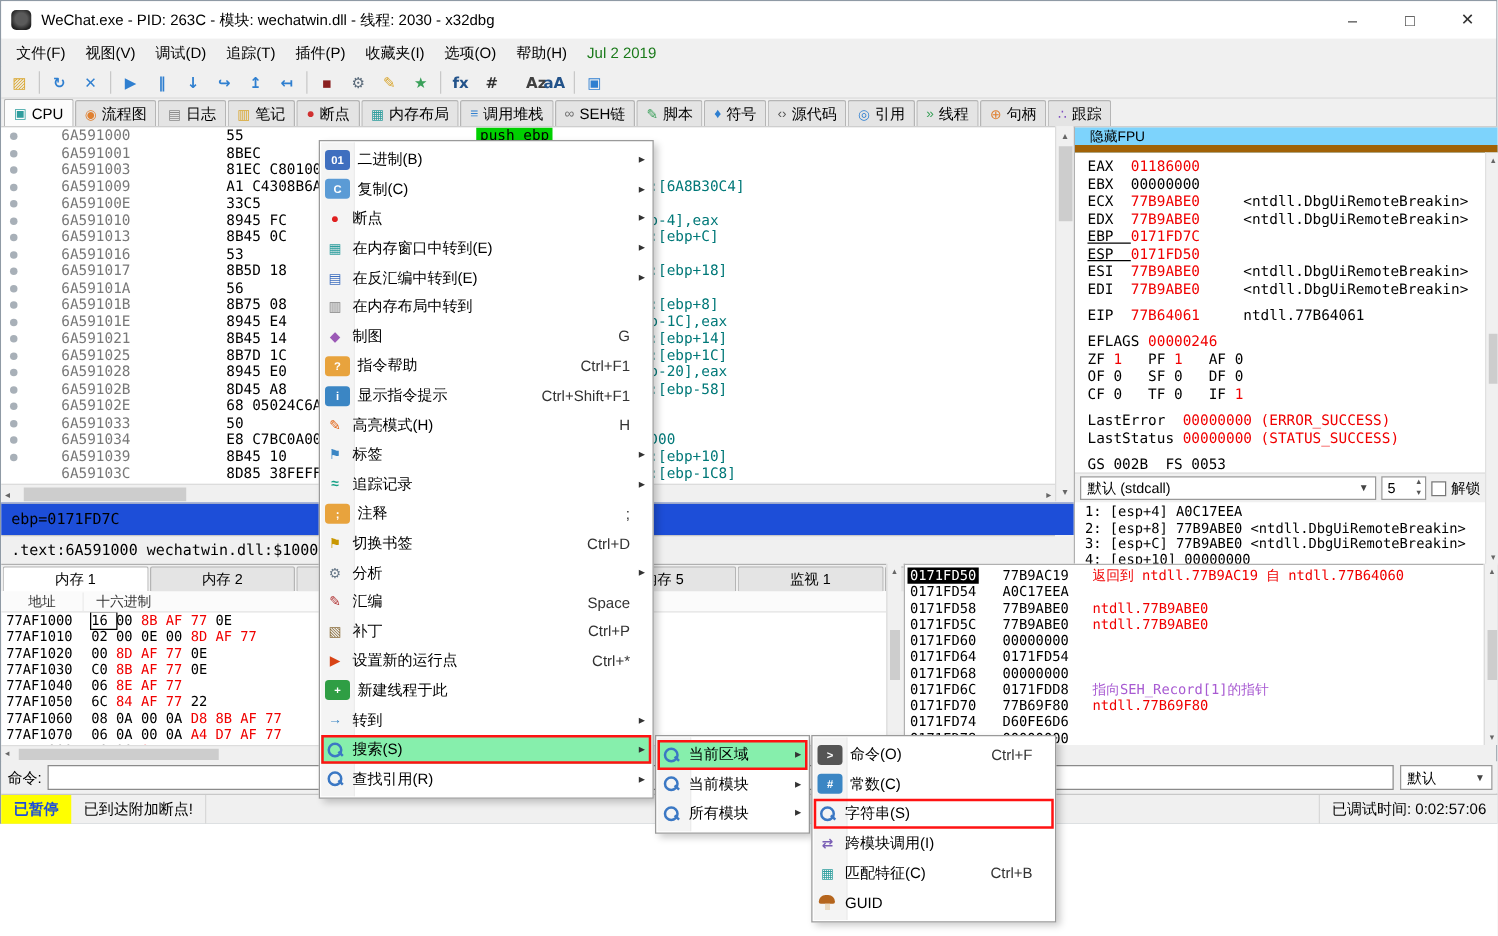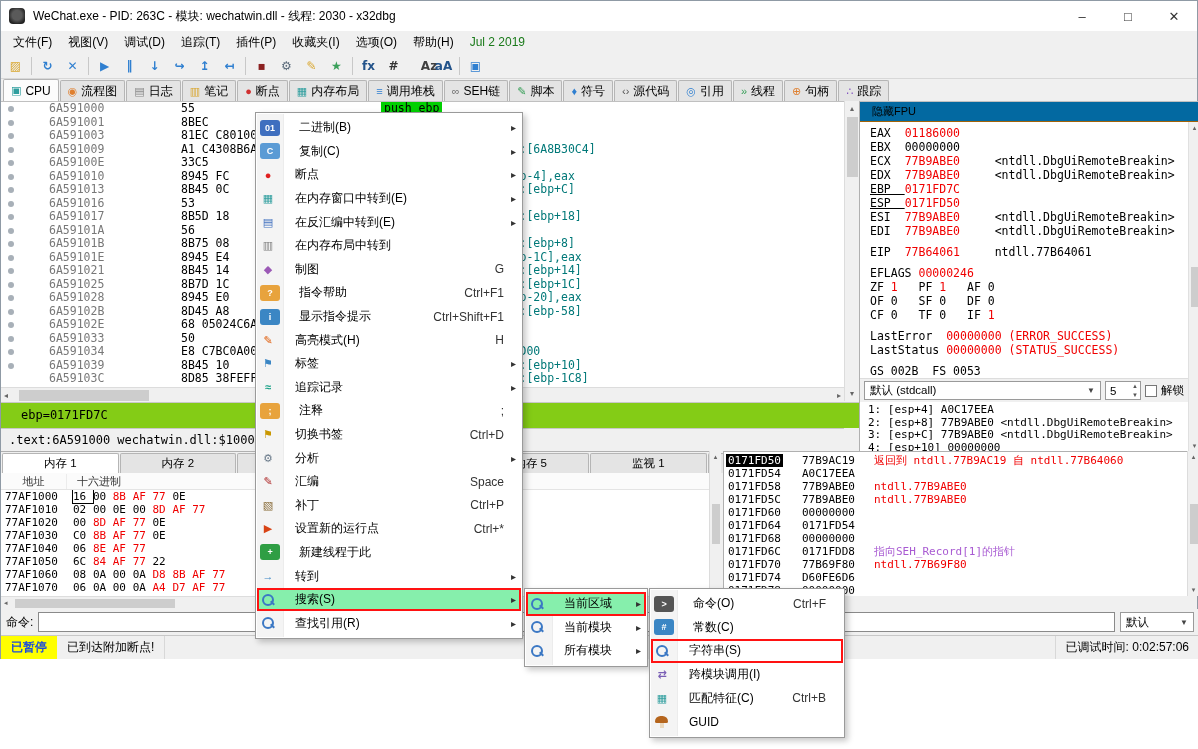--- a/index.html
+++ b/index.html
@@ -35,35 +35,35 @@
 
 .main{position:absolute;top:100px;left:0;width:1198px;height:350px;}
 .disasm{position:absolute;left:0;top:0;width:843px;height:350px;background:#fff;border-top:1px solid #c0c0c0;}
 .drows{position:absolute;left:0;top:0;width:843px;height:285px;overflow:hidden;background:#fff;}
 .drow{position:relative;height:13.5px;line-height:13.5px;font-size:11.5px;white-space:pre;font-family:"DejaVu Sans Mono",monospace;}
 .bpdot{position:absolute;left:7px;top:4px;width:6px;height:6px;border-radius:50%;background:#a8b0b8;}
 .daddr{position:absolute;left:28px;color:#787878;margin-left:20px;}
 .dbytes{position:absolute;left:180px;color:#000;}
 .dinstr{position:absolute;left:380px;color:#007878;}
 .ihl{background:#00d000;color:#000;padding:0 3px;}
-.infoline{position:absolute;left:0;top:300px;width:888px;height:26px;background:#84cc16;border-top:1px solid #c8c8c8;padding:5px 20px;font-size:12px;font-family:"DejaVu Sans Mono",monospace;}
+.infoline{position:absolute;left:0;top:300px;width:888px;height:26px;background:#1d4ed8;border-top:1px solid #c8c8c8;padding:5px 8px;font-size:12px;font-family:"DejaVu Sans Mono",monospace;}
 .modline{position:absolute;left:0;top:326px;width:843px;height:24px;background:#f0f0f0;border-top:1px solid #c8c8c8;padding:4px 8px;font-size:12px;font-family:"DejaVu Sans Mono",monospace;}
 
 
 .sbar{background:#f0f0f0;color:#666;}
 .hscroll{position:absolute;left:0;top:285px;width:843px;height:15px;border-top:1px solid #dcdcdc;display:flex;align-items:center;justify-content:space-between;padding:0 3px;font-size:8px;}
 .hthumb{position:absolute;left:18px;top:2px;width:130px;height:11px;background:#cdcdcd;}
 .vscroll{position:absolute;left:843px;top:0;width:15px;height:300px;border-left:1px solid #dcdcdc;display:flex;flex-direction:column;align-items:center;justify-content:space-between;padding:3px 0;font-size:8px;}
 .vthumb{position:absolute;left:2px;top:16px;width:11px;height:60px;background:#cdcdcd;}
 .thinv{position:absolute;top:0;width:12px;height:145px;border-left:1px solid #dcdcdc;display:flex;flex-direction:column;align-items:center;justify-content:space-between;padding:2px 0;font-size:7px;}
 .thinthumb{width:8px;height:40px;background:#cdcdcd;}
 
 
 .regpane{position:absolute;left:858px;top:0;width:340px;height:350px;background:#fff;border-left:1px solid #b0b0b0;border-top:1px solid #c0c0c0;}
-.fpuhdr{height:20px;background:#0369a1;border-bottom:1px solid #a16207;display:flex;align-items:center;padding-left:4px;}
+.fpuhdr{height:20px;background:#7dd3fc;border-bottom:6px solid #a16207;display:flex;align-items:center;padding-left:4px;}
 .fpubtn{font-size:11px;padding:1px 8px;}
 .reglist{position:absolute;left:0;top:20px;width:328px;height:268px;overflow:hidden;padding:4px 0 0 10px;border-radius:16px;}
 .regline{height:14px;line-height:14px;font-size:11.5px;white-space:pre;font-family:"DejaVu Sans Mono",monospace;}
 .rgap{height:7px;}
 .red{color:#f00000;}
 .runder{text-decoration:underline;}
 .regvscroll{position:absolute;left:328px;top:20px;width:12px;height:330px;border-left:1px solid #e0e0e0;display:flex;flex-direction:column;align-items:center;justify-content:space-between;padding:2px 0;font-size:7px;background:#f0f0f0;color:#666;}
 .convrow{position:absolute;left:0;top:276px;width:328px;height:24px;background:#f0f0f0;border-top:1px solid #ddd;display:flex;align-items:center;gap:4px;padding:0 4px;}
 .combo{background:#fff;border:1px solid #9a9a9a;height:19px;display:flex;align-items:center;justify-content:space-between;padding:0 5px;font-size:11.5px;}
 .convcombo{flex:1;}
@@ -111,21 +111,21 @@
 .badge{background:#ffff00;color:#1d4ed8;font-weight:bold;display:flex;align-items:center;padding:0 10px;}
 .msg{display:flex;align-items:center;padding:0 10px;border-right:1px solid #d8d8d8;}
 .time{margin-left:auto;display:flex;align-items:center;padding:0 10px;border-left:1px solid #d8d8d8;}
 
 
 .menu{position:absolute;background:#fff;border:1px solid #9a9a9a;box-shadow:3px 3px 6px rgba(0,0,0,.22);padding:3px 1px;z-index:40;}
 .menu::before{content:"";position:absolute;left:1px;top:1px;bottom:1px;width:26px;background:#f4f4f4;border-right:1px solid #ececec;}
 .mi{position:relative;height:23.6px;display:flex;align-items:center;padding:0 5px 0 3px;}
 .mi.sel{background:#86efac;}
 .mi.annot{outline:2px solid #ff1212;outline-offset:-2px;z-index:2;}
-.ic{width:16px;height:16px;margin-right:19px;display:flex;align-items:center;justify-content:center;font-size:11px;font-weight:bold;position:relative;z-index:1;flex:none;}
+.ic{width:16px;height:16px;margin-right:6px;display:flex;align-items:center;justify-content:center;font-size:11px;font-weight:bold;position:relative;z-index:1;flex:none;}
 .ic.badge{color:#fff;border-radius:3px;font-size:9px;}
 .mlbl{position:relative;z-index:1;white-space:nowrap;}
 .msc{margin-left:auto;padding-left:22px;color:#333;white-space:nowrap;}
 .marr{width:12px;text-align:right;color:#333;font-size:10px;}
 .marr.hid{visibility:hidden;}
 #ctxmenu{left:255px;top:112px;width:268px;}
 #submenu-scope{left:524px;top:588px;width:124px;}
 #submenu-search{left:649px;top:588px;width:196px;}
 
 

